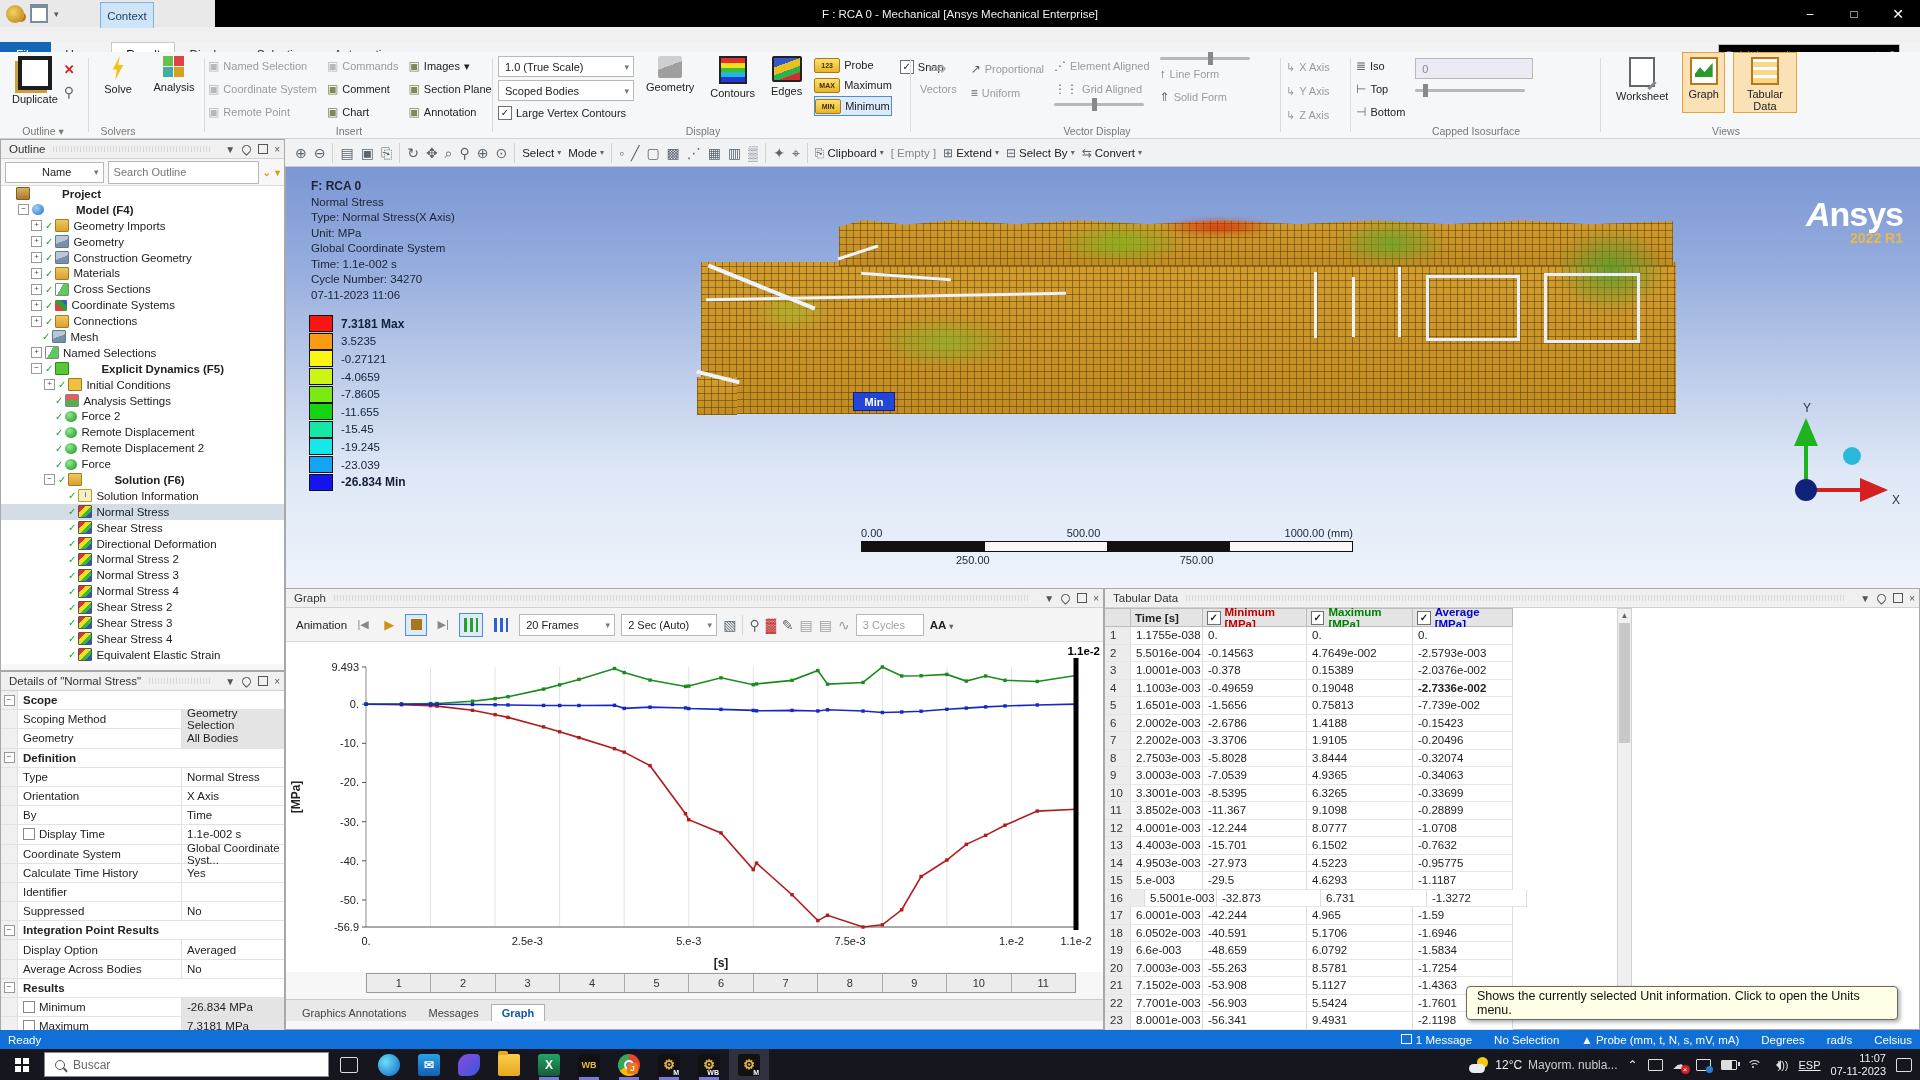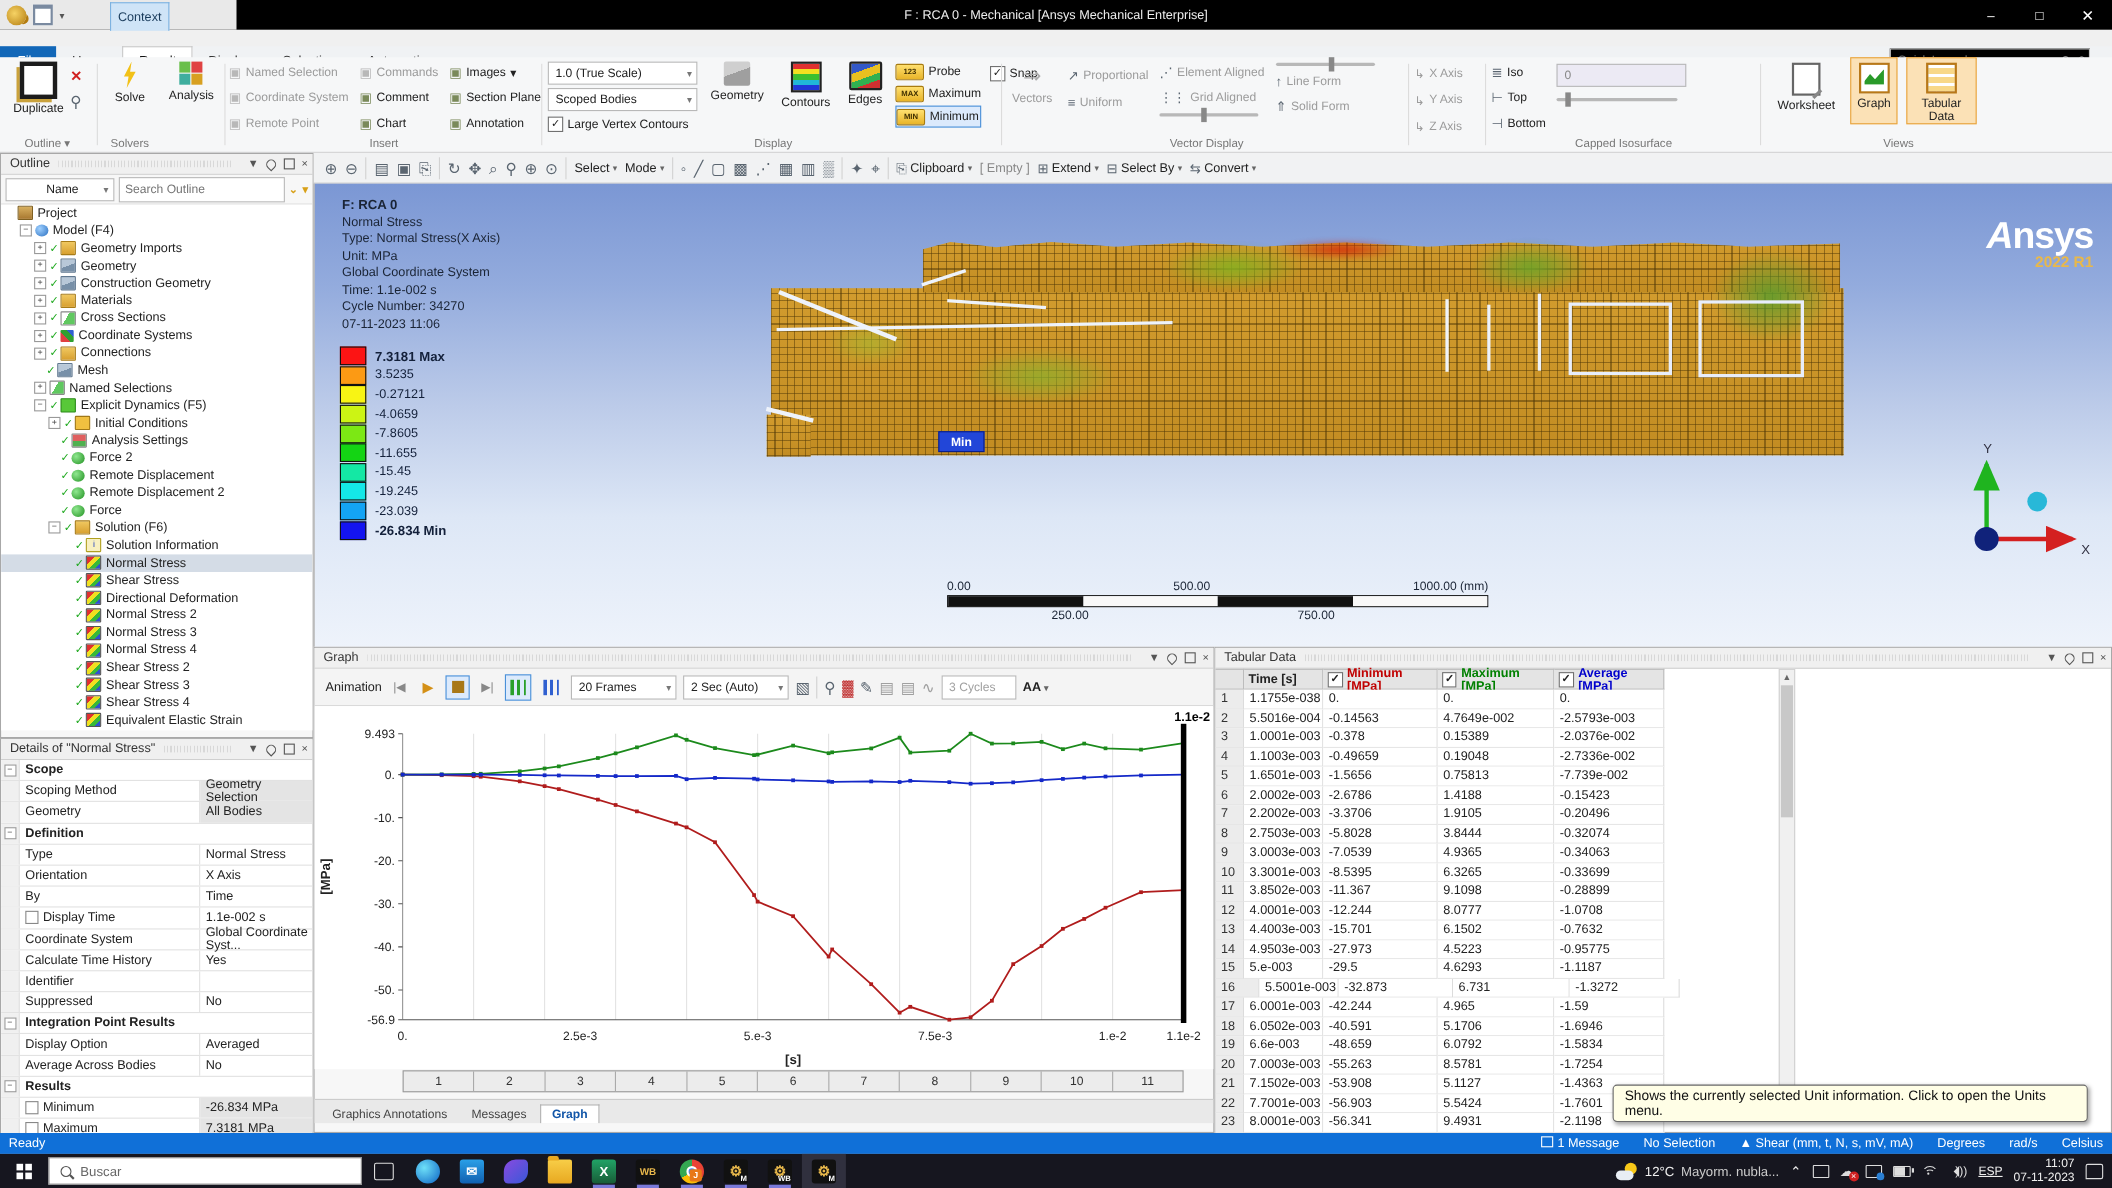--- a/index.html
+++ b/index.html
@@ -88,21 +88,21 @@
   .ticn.folder{background:linear-gradient(#f0c860,#d8a030);border:1px solid #a87c18;}
   .ticn.cube{background:linear-gradient(160deg,#b8c8d8 0 50%,#7890a8 50%);border:1px solid #607890;}
   .ticn.axes{background:linear-gradient(45deg,#e04040 0 40%,#30a030 40% 70%,#3060d0 70%);}
   .ticn.tag{background:linear-gradient(120deg,#fff 0 40%,#60c860 40%);border:1px solid #888;}
   .ticn.pulse{background:#58c838;border:1px solid #2a8a18;}
   .ticn.t0{background:#f0c040;border:1px solid #a07818;}
   .ticn.spring{background:linear-gradient(#e06060 0 50%,#50b050 50%);border:1px solid #888;}
   .ticn.ball{background:radial-gradient(circle at 35% 35%,#90e890,#209020);border-radius:50%;}
   .ticn.info{background:#f8f0c0;border:1px solid #b0a020;font-size:8px;color:#2040c0;text-align:center;line-height:10px;}
   .ticn.rainbow{background:linear-gradient(135deg,#e03030 0 30%,#f0e020 30% 55%,#38b838 55% 78%,#3050d0 78%);border:1px solid #555;}
-  .tlbl.b{font-weight:normal;}
+  .tlbl.b{font-weight:bold;margin-left:28px;}
   
   #details-rows{background:#fff;height:340px;overflow:hidden;}
   .drow{display:flex;height:18.2px;border-bottom:1px solid #e2e2e2;font-size:11.5px;align-items:stretch;}
   .dleft{width:16px;background:#f0f0f0;border-right:1px solid #e0e0e0;display:flex;align-items:center;justify-content:center;flex:none;}
   .dexp{width:9px;height:9px;border:1px solid #999;font-size:8px;line-height:7px;text-align:center;color:#444;background:#fff;}
   .dlab{width:158px;display:flex;align-items:center;padding-left:5px;border-right:1px solid #e2e2e2;gap:4px;flex:none;}
   .dval{flex:1;display:flex;align-items:center;padding-left:5px;color:#222;}
   .dval.shade{background:#e4e4e4;}
   .dsec .dlab{font-weight:bold;border-right:none;width:auto;flex:1;}
   .dcb{width:10px;height:10px;border:1px solid #888;background:#fff;flex:none;}
@@ -1283,21 +1283,21 @@
           <div class="td" style="width: 72px;">1.0001e-003</div>
           <div class="td" style="width: 104px;">-0.378</div>
           <div class="td" style="width: 106px;">0.15389</div>
           <div class="td" style="width: 100px;">-2.0376e-002</div>
         </div>
         <div class="tr">
           <div class="td num" style="width: 26px;">4</div>
           <div class="td" style="width: 72px;">1.1003e-003</div>
           <div class="td" style="width: 104px; text-align: center;">-0.49659</div>
           <div class="td" style="width: 106px;">0.19048</div>
-          <div class="td" style="width: 100px;">-2.7336e-002</div>
+          <div class="td" style="width: 100px; font-weight: bold;">-2.7336e-002</div>
         </div>
         <div class="tr">
           <div class="td num" style="width: 26px;">5</div>
           <div class="td" style="width: 72px;">1.6501e-003</div>
           <div class="td" style="width: 104px;">-1.5656</div>
           <div class="td" style="width: 106px;">0.75813</div>
           <div class="td" style="width: 100px;">-7.739e-002</div>
         </div>
         <div class="tr">
           <div class="td num" style="width: 26px;">6</div>
@@ -1433,21 +1433,21 @@
     </div>
   </div>
 
   <div id="tooltip">Shows the currently selected Unit information. Click to open the Units menu.</div>
 
   <div id="statusbar">
     <span>Ready</span>
     <div id="sb-items">
         <span><span class="sb-ic"></span><span>1 Message</span></span>
         <span><span>No Selection</span></span>
-        <span><span>▲ </span><span>Shear (mm, t, N, s, mV, mA)</span></span>
+        <span><span>▲ </span><span>Probe (mm, t, N, s, mV, mA)</span></span>
         <span><span>Degrees</span></span>
         <span><span>rad/s</span></span>
         <span><span>Celsius</span></span>
       </div>
   </div>
 
   <div id="taskbar">
     <div id="start">
         <i></i>
       </div>

